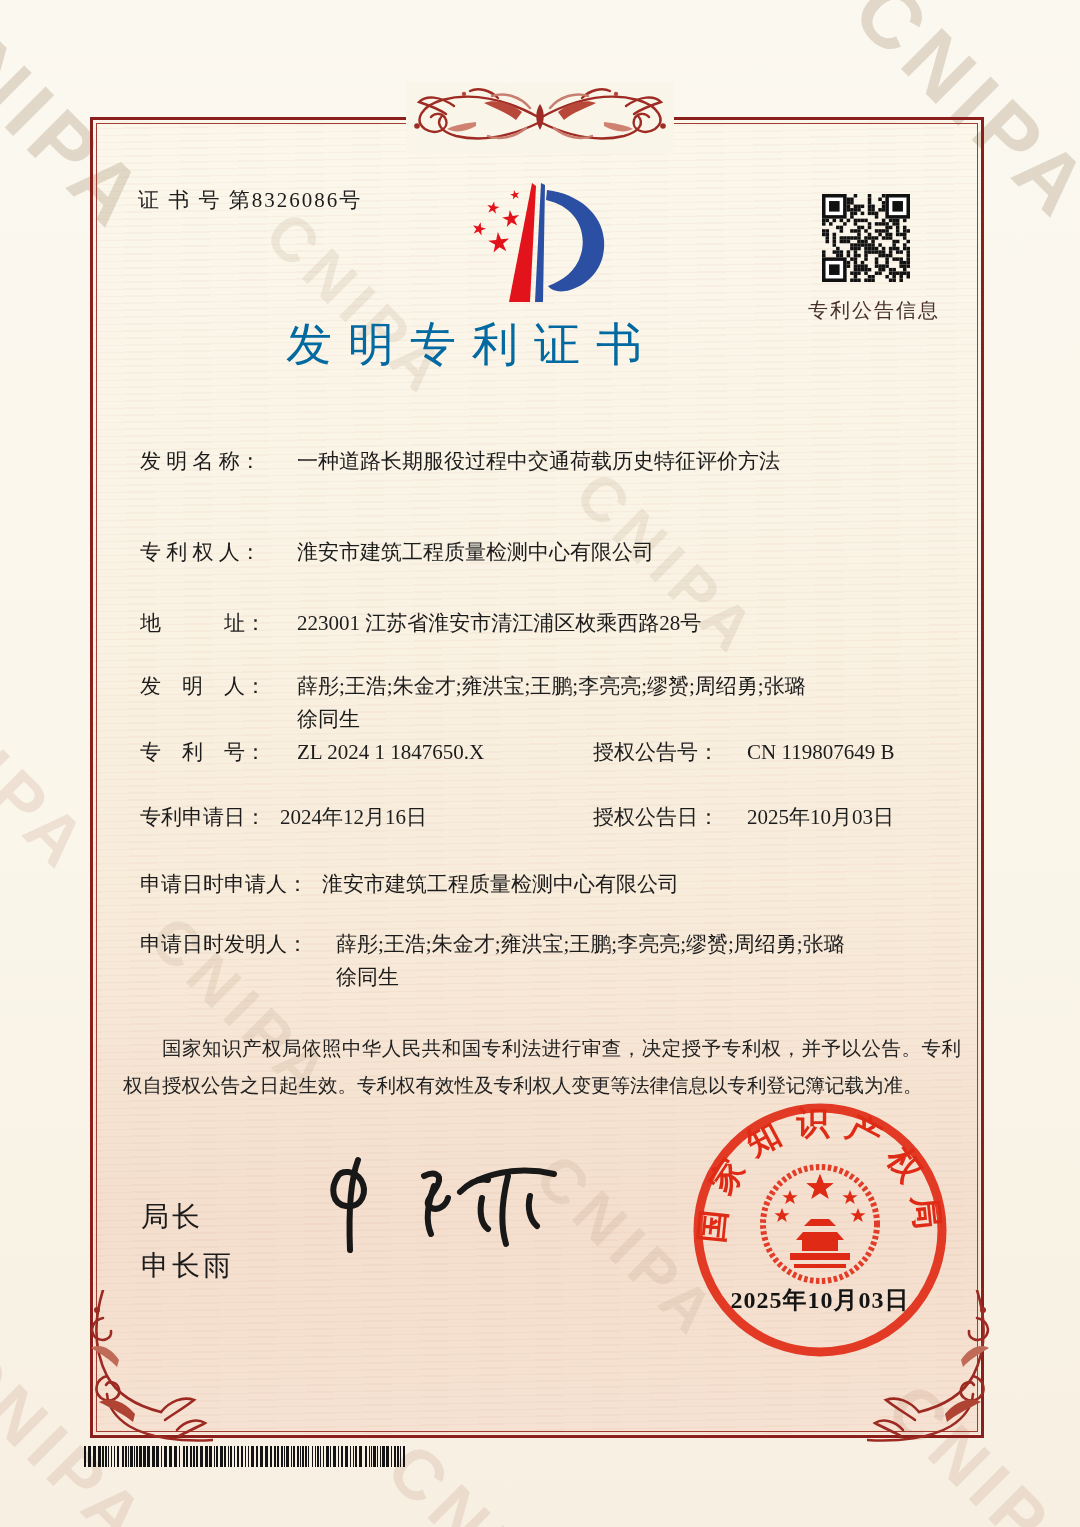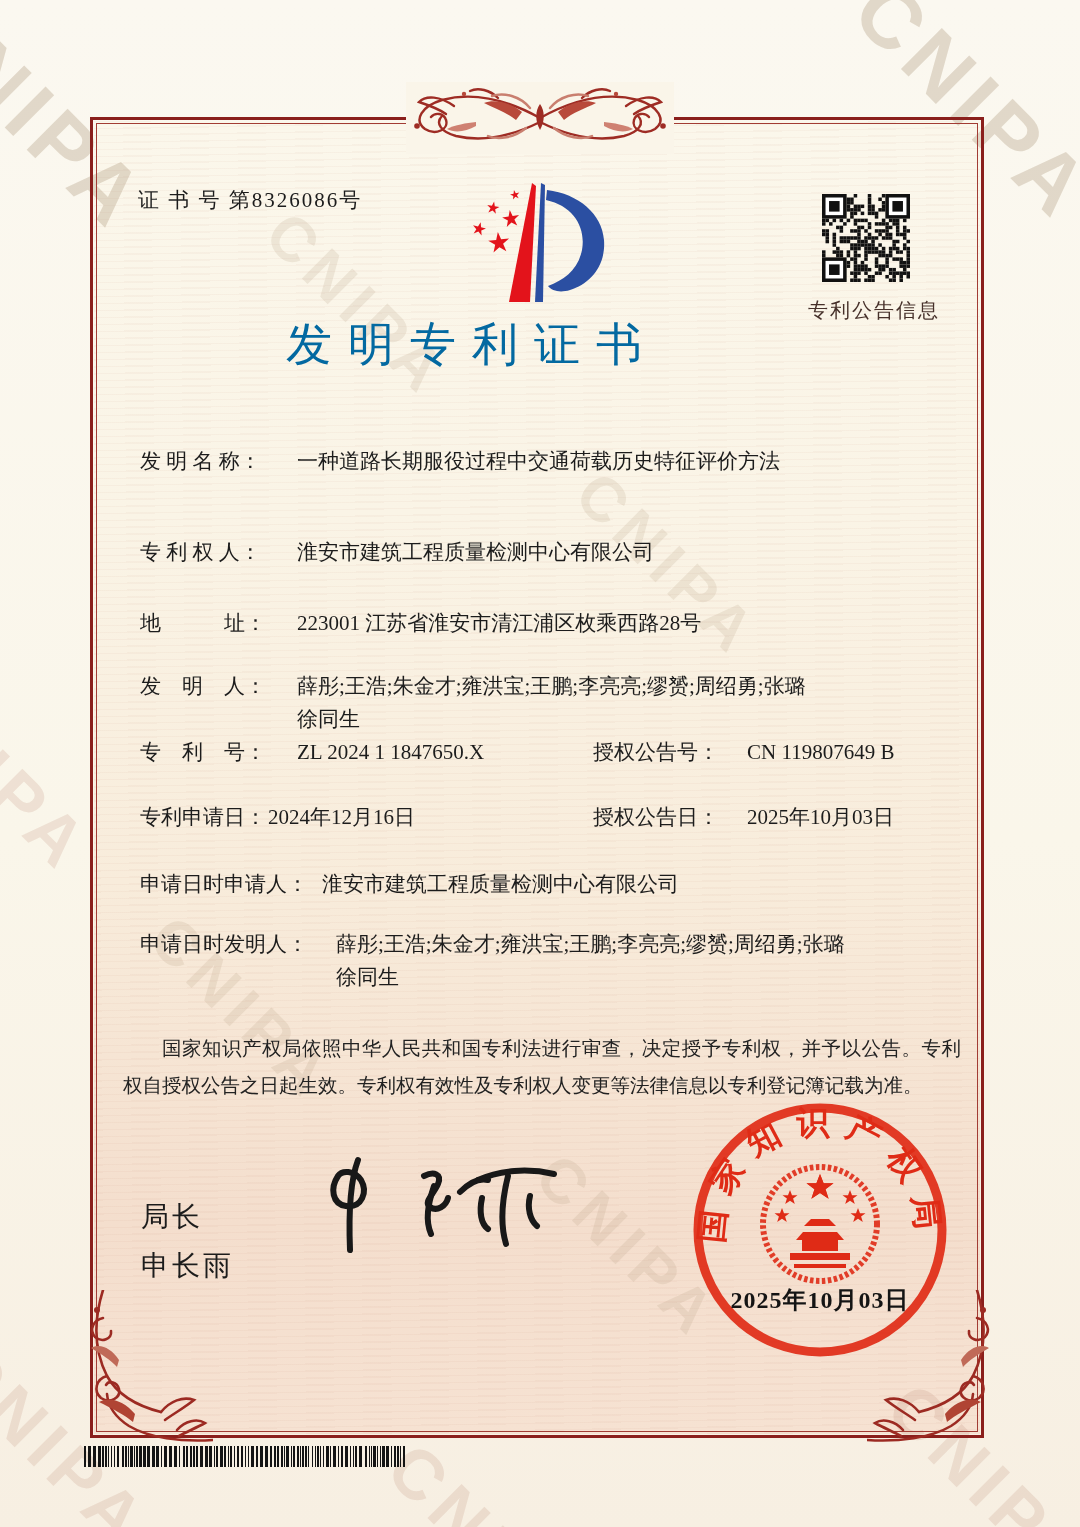--- a/index.html
+++ b/index.html
@@ -412,21 +412,21 @@
     <div class="row" style="top:670px">
       <span class="lbl lblw">发　明　人：</span><span class="val"><span>薛彤;王浩;朱金才;雍洪宝;王鹏;李亮亮;缪赟;周绍勇;张璐</span><br><span>徐同生</span></span>
     </div>
 
     <div class="row" style="top:736px">
       <span class="lbl lblw">专　利　号：</span><span class="val">ZL 2024 1 1847650.X</span>
       <span class="col2"><span class="lbl">授权公告号：</span><span class="val">CN 119807649 B</span></span>
     </div>
 
     <div class="row" style="top:801px">
-      <span class="lbl" style="margin-right:2px">专利申请日：</span><span class="val">2024年12月16日</span>
+      <span class="lbl" style="margin-right:14px">专利申请日：</span><span class="val">2024年12月16日</span>
       <span class="col2"><span class="lbl">授权公告日：</span><span class="val">2025年10月03日</span></span>
     </div>
 
     <div class="row" style="top:868px">
       <span class="lbl" style="margin-right:14px">申请日时申请人：</span><span class="val">淮安市建筑工程质量检测中心有限公司</span>
     </div>
 
     <div class="row" style="top:928px">
       <span class="lbl" style="margin-right:28px">申请日时发明人：</span><span class="val"><span>薛彤;王浩;朱金才;雍洪宝;王鹏;李亮亮;缪赟;周绍勇;张璐</span><br><span>徐同生</span></span>
     </div>

